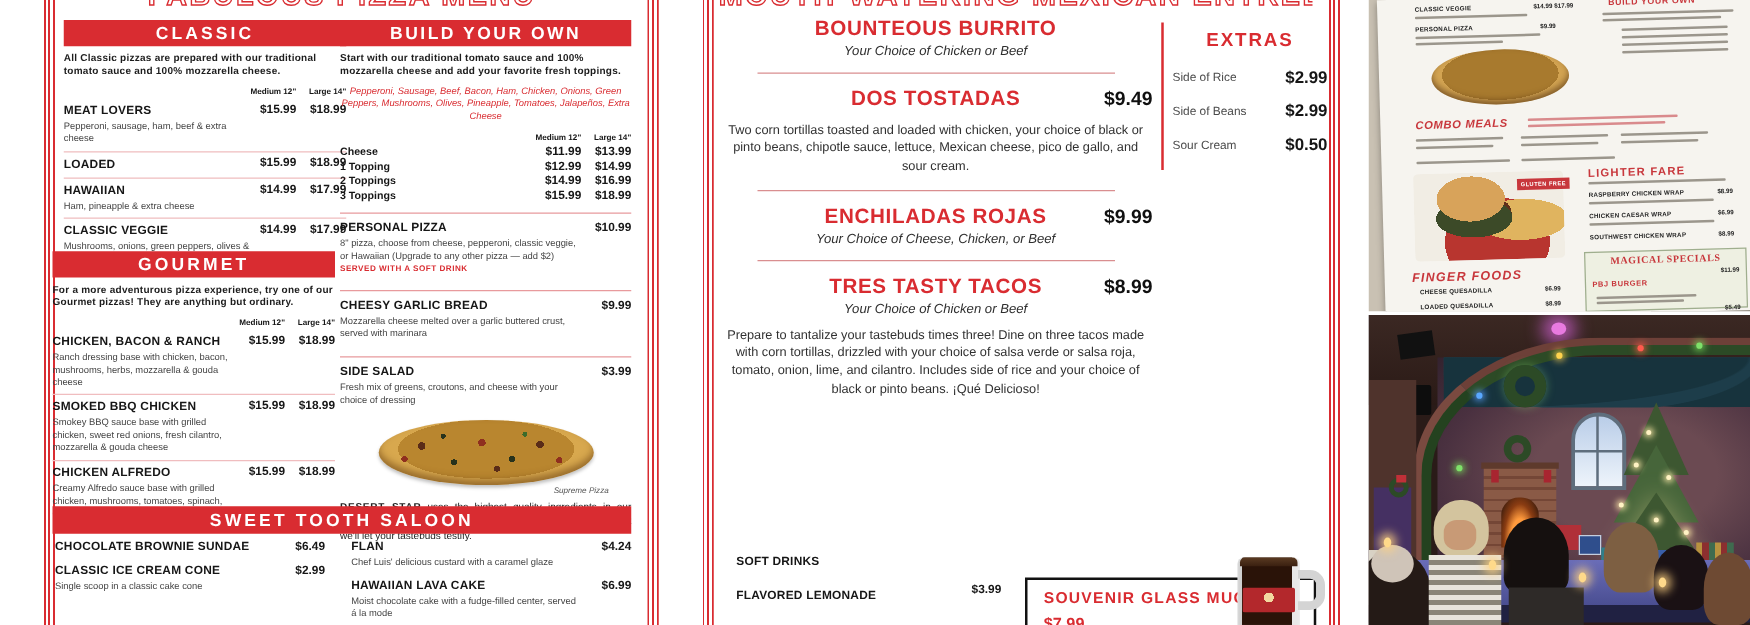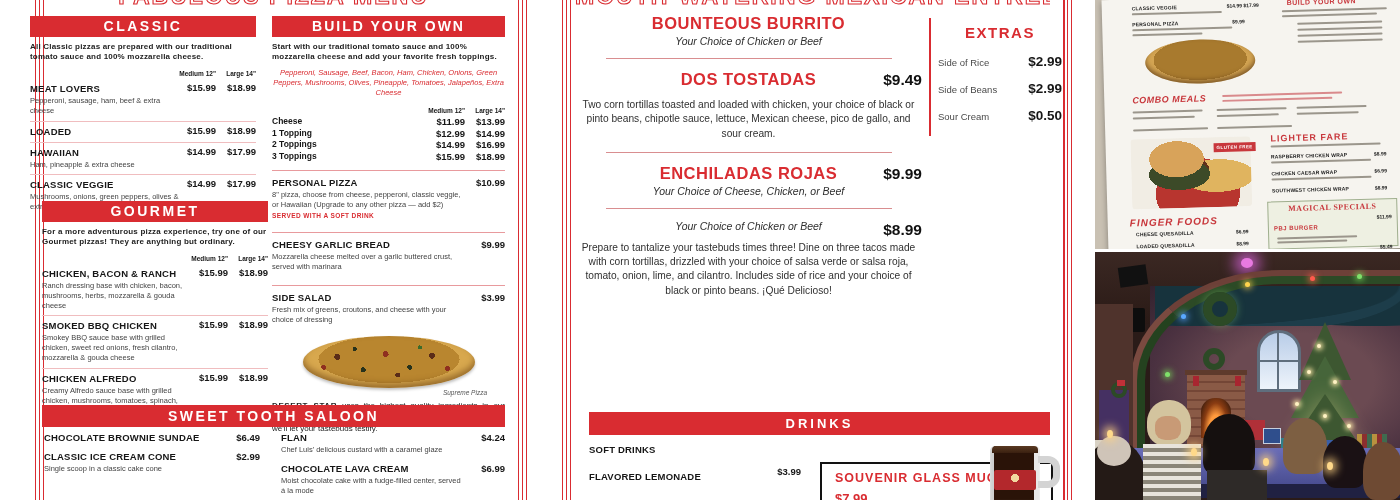--- a/index.html
+++ b/index.html
@@ -99,21 +99,21 @@
   <div class="abs stripes" style="left:562px"></div>
   <div class="abs stripes" style="left:1063px"></div>
 
   <div class="cutoff" style="left:42px;width:463px">
       <span>FABULOUS PIZZA MENU</span>
     </div>
   <div class="cutoff" style="left:575px;width:475px">
       <span>MOUTH-WATERING MEXICAN ENTREES</span>
     </div>
 
-  <div class="abs" style="left:30px;top:16px;width:226px">
+  <div class="abs" style="left:51px;top:16px;width:226px">
     <div class="bar">CLASSIC</div>
     <div class="intro">All Classic pizzas are prepared with our traditional tomato sauce and 100% mozzarella cheese.</div>
     <div class="szrow">
       <span class="szm">Medium 12"</span>
       <span class="szl">Large 14"</span>
     </div>
     <div class="mi">
       <div class="iname">MEAT LOVERS</div>
       <div class="idesc">Pepperoni, sausage, ham, beef &amp; extra cheese</div>
       <span class="pm">$15.99</span>
@@ -234,21 +234,21 @@
     </div>
 
   </div>
   <div class="abs" style="left:281px;top:432px;width:224px">
     <div class="mi last" style="padding-top:0">
       <div class="iname">FLAN</div>
       <div class="idesc" style="max-width:180px">Chef Luis' delicious custard with a caramel glaze</div>
       <span class="p1" style="top:0">$4.24</span>
     </div>
     <div class="mi last" style="padding-top:3px">
-      <div class="iname">CHOCOLATE LAVA CREAM</div>
+      <div class="iname">HAWAIIAN LAVA CAKE</div>
       <div class="idesc" style="max-width:180px">Moist chocolate cake with a fudge-filled center, served á la mode</div>
       <span class="p1">$6.99</span>
     </div>
 
   </div>
 
   <div class="abs" style="left:575px;top:14px;width:347px">
     <div class="ent">
       <div class="ename">BOUNTEOUS BURRITO</div>
       <div class="esub">Your Choice of Chicken or Beef</div>
@@ -260,20 +260,21 @@
       <div class="edesc">Two corn tortillas toasted and loaded with chicken, your choice of black or pinto beans, chipotle sauce, lettuce, Mexican cheese, pico de gallo, and sour cream.</div>
     </div>
     <div class="ediv"></div>
     <div class="ent">
       <div class="ename">ENCHILADAS ROJAS</div>
       <span class="eprice">$9.99</span>
       <div class="esub">Your Choice of Cheese, Chicken, or Beef</div>
     </div>
     <div class="ediv"></div>
     <div class="ent">
+      <div class="ename">TRES TASTY TACOS</div>
       <span class="eprice">$8.99</span>
       <div class="esub">Your Choice of Chicken or Beef</div>
       <div class="edesc">Prepare to tantalize your tastebuds times three! Dine on three tacos made with corn tortillas, drizzled with your choice of salsa verde or salsa roja, tomato, onion, lime, and cilantro. Includes side of rice and your choice of black or pinto beans. ¡Qué Delicioso!</div>
     </div>
   </div>
 
   <div class="abs" style="left:929px;top:18px;width:1.5px;height:118px;background:var(--red)"></div>
   <div class="abs" style="left:938px;top:24px;width:124px">
     <div style="color:var(--red);font-weight:700;font-size:15px;letter-spacing:1.5px;text-align:center">EXTRAS</div>
     <div class="xrow">
@@ -283,21 +284,20 @@
     <div class="xrow">
       <span class="xname">Side of Beans</span>
       <span class="xprice">$2.99</span>
     </div>
     <div class="xrow">
       <span class="xname">Sour Cream</span>
       <span class="xprice">$0.50</span>
     </div>
   </div>
 
-  <div class="abs bar" style="left:589px;top:412px;width:461px;height:23px;line-height:23px;font-size:13px;letter-spacing:3px">DRINKS</div>
   <div class="abs" style="left:589px;top:444px;width:230px">
     <div class="iname">SOFT DRINKS</div>
     <div style="position:relative;margin-top:11px">
       <span class="iname">FLAVORED LEMONADE</span>
       <span class="p1" style="top:0;right:18px">$3.99</span>
     </div>
   </div>
   <div class="abs svbox" style="left:820px;top:462px;width:233px;height:40px">
     <div class="svname">SOUVENIR GLASS MUG</div>
     <div class="svprice">$7.99</div>

